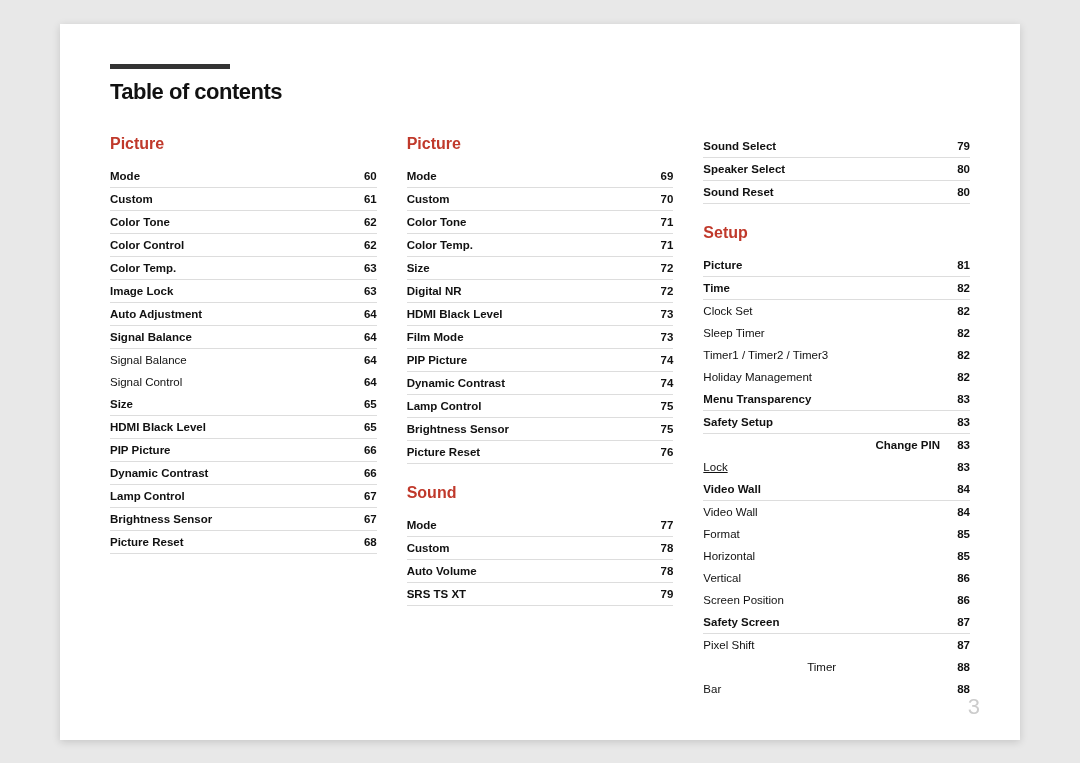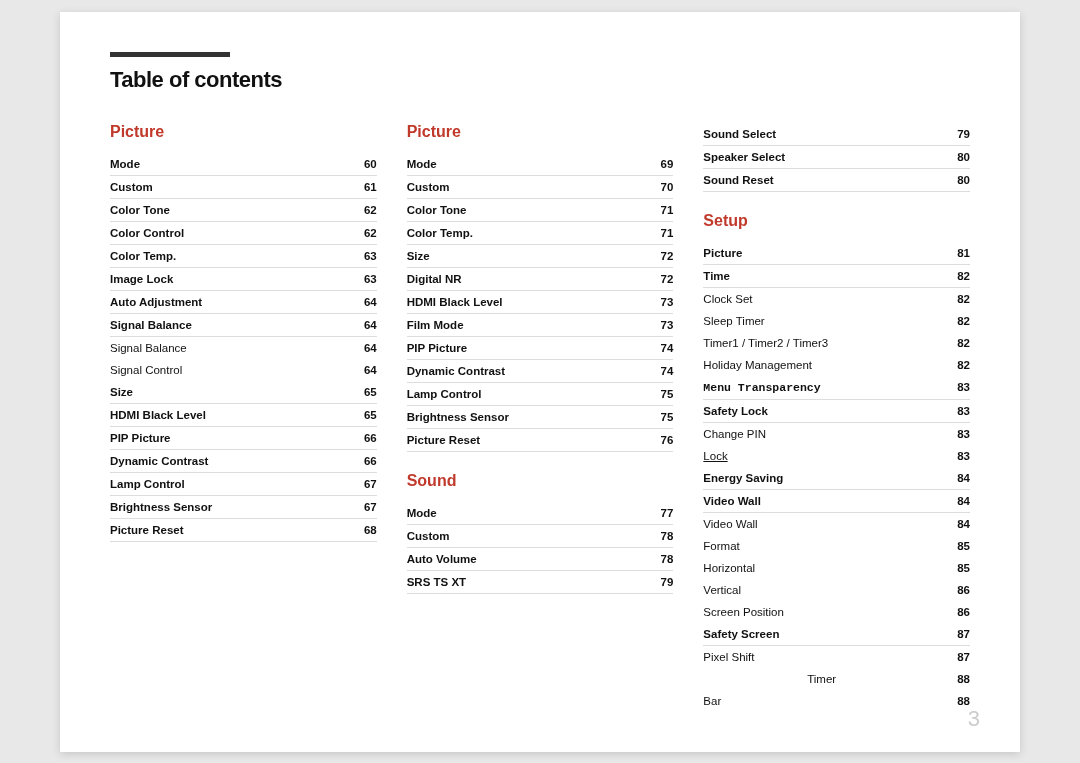--- a/index.html
+++ b/index.html
@@ -301,40 +301,36 @@
             </tr>
             <tr class="sub-row">
               <td class="sub-label" style="font-weight: 400;">Timer1 / Timer2 / Timer3</td>
               <td class="num">82</td>
             </tr>
             <tr class="sub-row">
               <td class="sub-label" style="font-weight: 400;">Holiday Management</td>
               <td class="num">82</td>
             </tr>
             <tr>
-              <td class="label" style="font-weight: 700; font-family: Liberation Mono, monospace;">Menu Transparency</td>
+              <td class="label" style="font-weight: 700;">Menu Transparency</td>
               <td class="num">83</td>
             </tr>
             <tr>
-              <td class="label" style="font-weight: 700;">Safety Lock</td>
+              <td class="label" style="font-weight: 700;">Safety Setup</td>
               <td class="num">83</td>
             </tr>
             <tr class="sub-row">
-              <td class="sub-label" style="font-weight: 400;">Change PIN</td>
+              <td class="sub-label" style="font-weight: 700; text-align: right;">Change PIN</td>
               <td class="num">83</td>
             </tr>
             <tr class="sub-row">
               <td class="sub-label" style="font-weight: 400; text-decoration: underline;">Lock</td>
               <td class="num">83</td>
             </tr>
             <tr>
-              <td class="label" style="font-weight: 700;">Energy Saving</td>
-              <td class="num">84</td>
-            </tr>
-            <tr>
               <td class="label" style="font-weight: 700;">Video Wall</td>
               <td class="num">84</td>
             </tr>
             <tr class="sub-row">
               <td class="sub-label" style="font-weight: 400;">Video Wall</td>
               <td class="num">84</td>
             </tr>
             <tr class="sub-row">
               <td class="sub-label" style="font-weight: 400;">Format</td>
               <td class="num">85</td>

